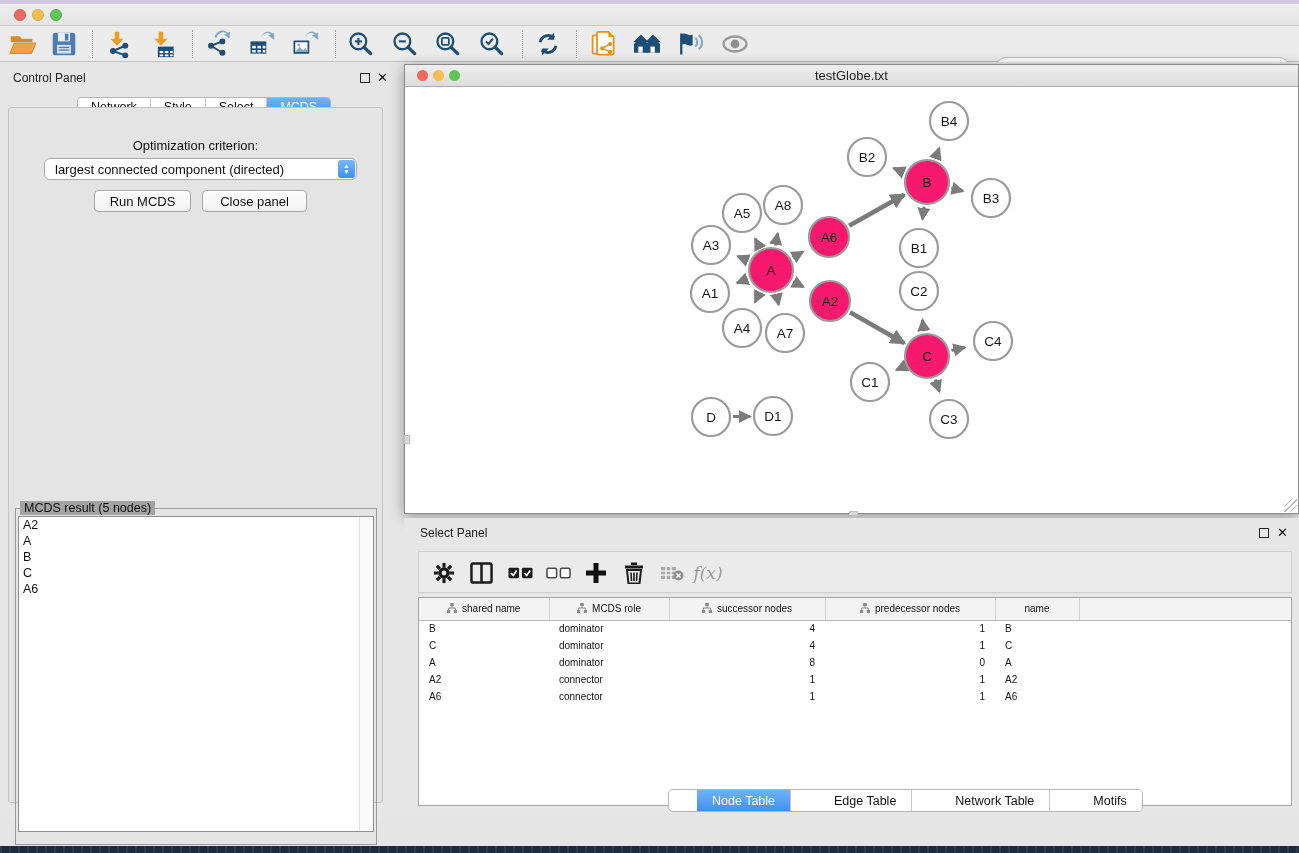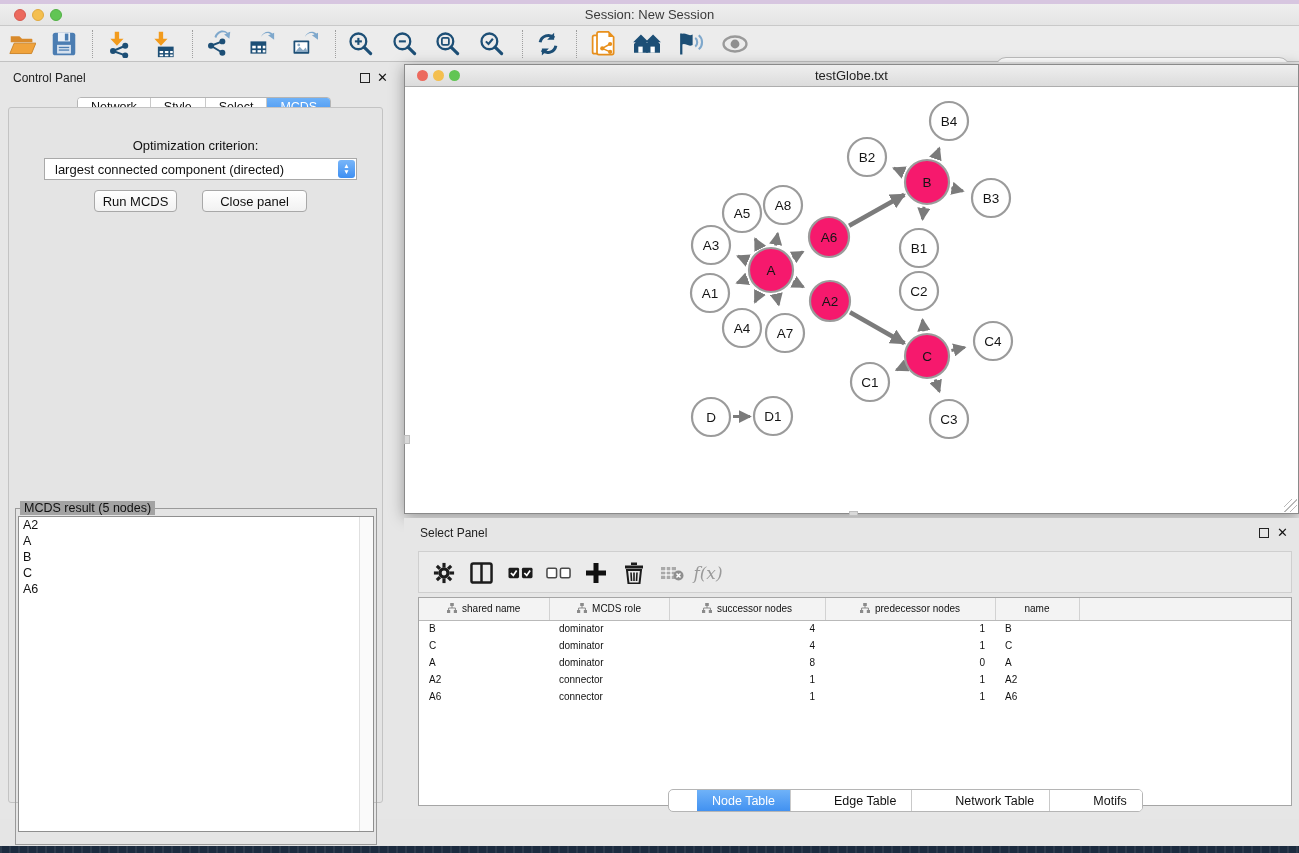--- a/index.html
+++ b/index.html
@@ -47,21 +47,21 @@
     background:#fff; border:1px solid #B5B5B5; border-radius:4px; overflow:hidden; }
   .cp-tab { font-size:12.5px; color:#111; padding:2px 13px 0 13px; height:20px;
     border-right:1px solid #C9C9C9; background:#fff; }
   .cp-tab:last-child { border-right:none; }
   .cp-tab.sel { background:linear-gradient(#6FB2F8,#3D8EF0); color:#fff; border-right:none; }
 
   .cp-content { position:absolute; left:8px; top:45px; width:375px; height:696px;
     background:#E4E4E4; border:1px solid #C3C3C3; border-radius:3px; }
   .opt-label { position:absolute; left:0; right:0; top:30px; text-align:center; font-size:13px; color:#111; }
   .dropdown { position:absolute; left:35px; top:50px; width:313px; height:22px; background:#fff;
-    border:1px solid #A9A9A9; border-radius:0; font-size:13px; color:#111; }
+    border:1px solid #A9A9A9; border-radius:6px; font-size:13px; color:#111; }
   .dropdown .dd-text { position:absolute; left:10px; top:3px; white-space:nowrap; }
   .dd-stepper { position:absolute; right:1px; top:1px; width:17px; height:18px; border-radius:3px;
     background:linear-gradient(#79B6F9,#3E8FF2); display:flex; flex-direction:column;
     align-items:center; justify-content:center; }
   .dd-stepper span { color:#fff; font-size:6.5px; line-height:6.5px; }
   .btn { position:absolute; height:22px; background:linear-gradient(#FFFFFF,#F1F1F1);
     border:1px solid #A8A8A8; border-radius:4px; font-size:13px; color:#111;
     text-align:center; padding-top:3px; }
 
   .groupbox { position:absolute; left:6px; top:400px; width:362px; height:337px;
@@ -132,21 +132,20 @@
 <body>
 
 <div id="screen">
 
   <div class="desktop-top"></div>
 
   <div class="titlebar">
     <span class="tl red"></span>
     <span class="tl yellow"></span>
     <span class="tl green"></span>
-    <div class="title">Session: New Session</div>
   </div>
 
   <div class="toolbar">
     <div class="tbi" style="left:6px">
       <svg width="28" height="26" viewBox="0 0 32 30">
           <path d="M3 6h10l3 3h11a1 1 0 0 1 1 1v3H3z" fill="#D98A2B"></path>
           <path d="M2 26l5-12h25l-5 12z" fill="#F0A33C" stroke="#C87E20" stroke-width="1"></path>
         </svg>
     </div>
     <div class="tbi" style="left:48px">
@@ -314,21 +313,21 @@
 
     <div class="cp-content">
       <div class="opt-label">Optimization criterion:</div>
       <div class="dropdown">
         <span class="dd-text">largest connected component (directed)</span>
         <span class="dd-stepper">
             <span>▲</span>
             <span>▼</span>
           </span>
       </div>
-      <div class="btn" style="left:85px; top:82px; width:83px;">Run MCDS</div>
+      <div class="btn" style="left:85px; top:82px; width:97px;">Run MCDS</div>
       <div class="btn" style="left:193px; top:82px; width:105px;">Close panel</div>
 
       <div class="groupbox">
         <span class="legend">MCDS result (5 nodes)</span>
         <div class="result-list" id="mcds-list">
           <div class="result-scroll"></div>
         <div class="item">A2</div>
             <div class="item">A</div>
             <div class="item">B</div>
             <div class="item">C</div>

